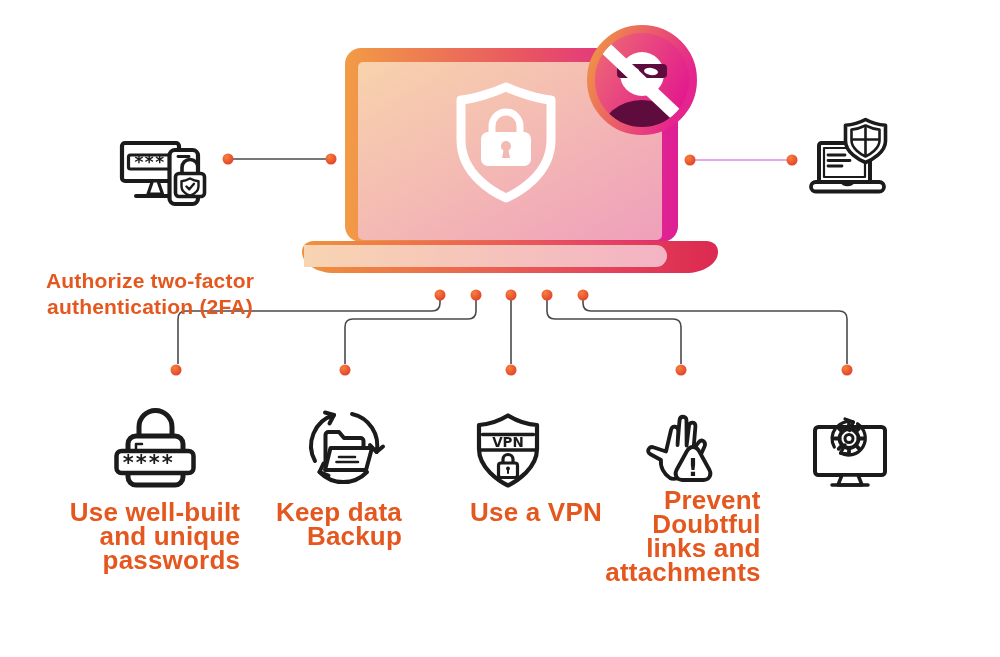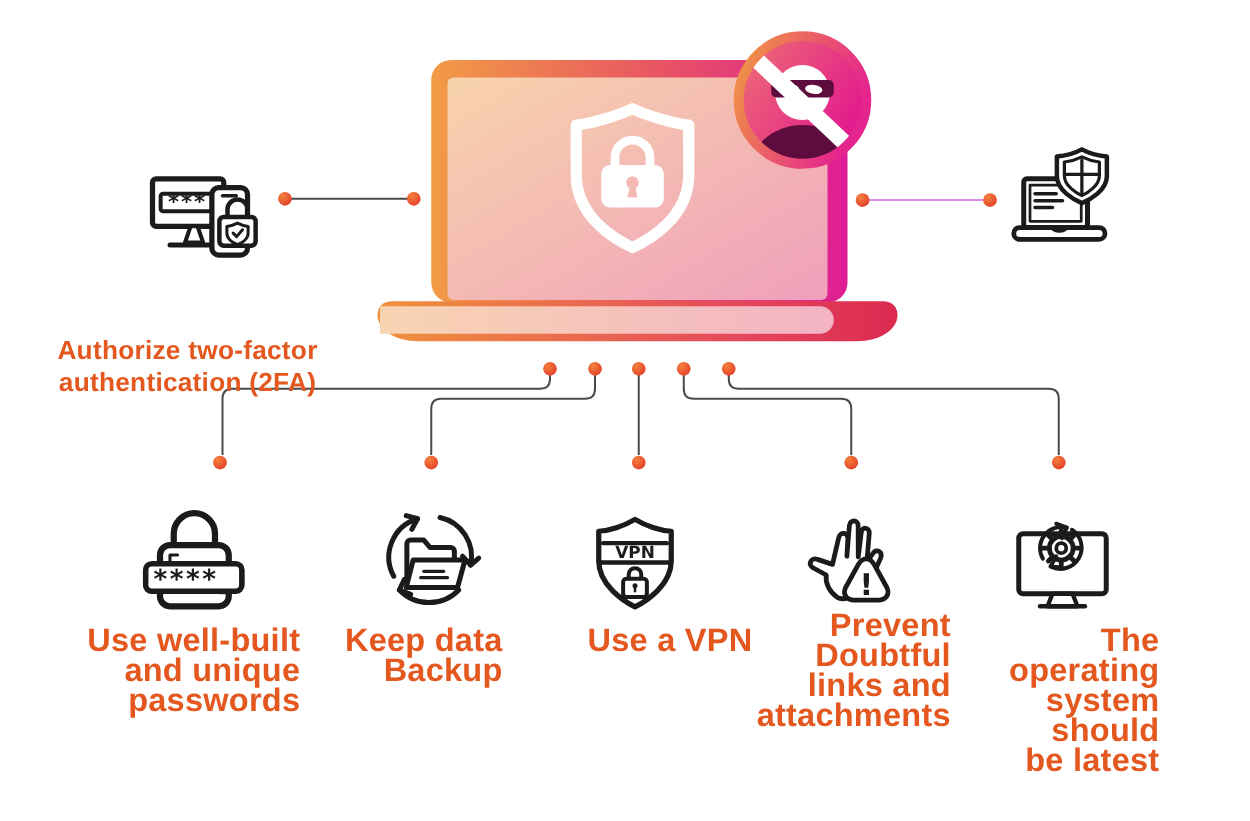--- a/index.html
+++ b/index.html
@@ -205,17 +205,14 @@
       <path d="M23 79 H59" stroke-width="3.5"></path>
       <circle cx="40" cy="32.5" r="9.5" stroke-width="3.8"></circle>
       <circle cx="40" cy="32.5" r="4" stroke-width="3"></circle>
       <path d="M49.5 32.5 H54.5 M46.7 39.2 L50.3 42.8 M40 42 V47 M33.3 39.2 L29.7 42.8 M30.5 32.5 H25.5 M33.3 25.8 L29.7 22.2 M40 23 V18 M46.7 25.8 L50.3 22.2" stroke-width="3.8"></path>
       <path d="M25.3 41 A17 17 0 0 1 44.4 16.1" stroke-width="3.2"></path>
       <path d="M36 13 L44.4 16.1 L40.5 24.5" stroke-width="3.2"></path>
       <path d="M48.5 17.8 A17 17 0 0 1 31.5 47.2" stroke-width="3.2"></path>
       <path d="M40 48 L31.5 47.2 L36 39" stroke-width="3.2"></path>
     </g>
   </svg>
-  <div class="label bottom-label" style="left:855px;top:500px">The operating
-system should
-be latest</div>
 
 </div>
 
 </body></html>

